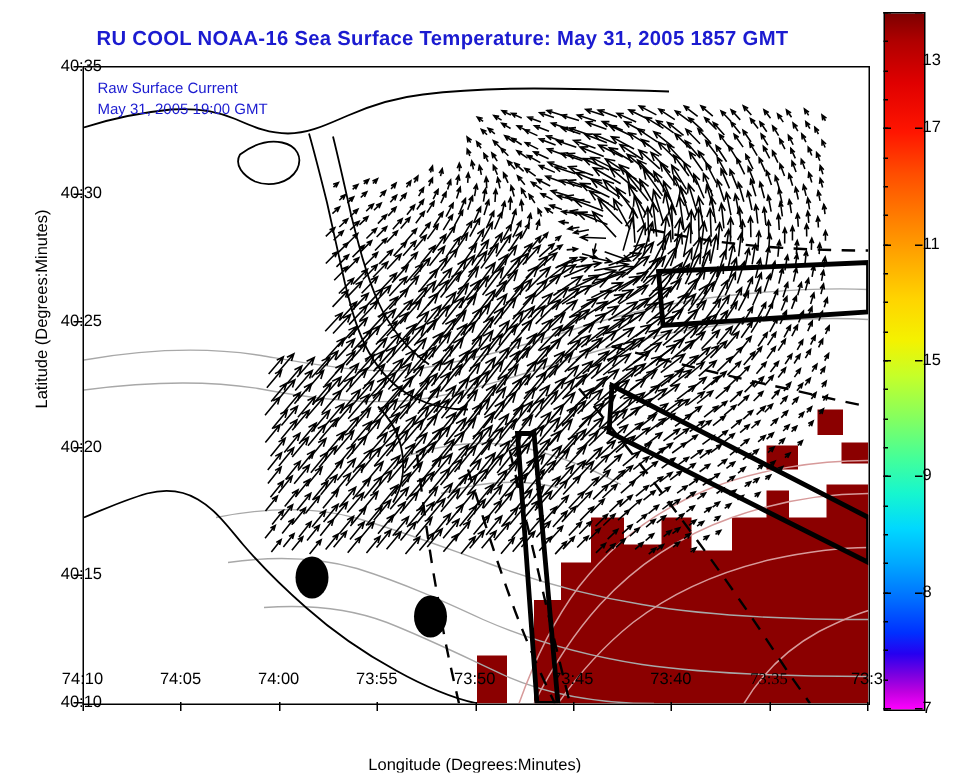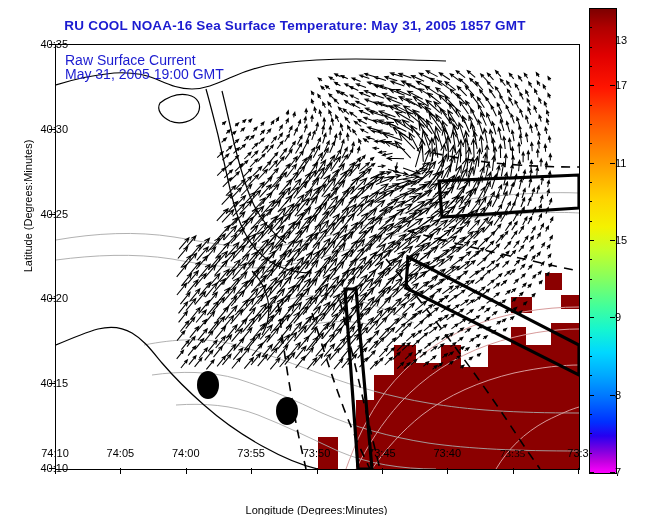--- a/index.html
+++ b/index.html
@@ -12,21 +12,21 @@
   .title{position:absolute;left:0;top:18px;width:590px;text-align:center;
          color:#1b1bd0;font-size:13.5px;font-weight:bold;letter-spacing:.2px;
          white-space:nowrap;}
 
   
   #plot{position:absolute;left:55px;top:44px;width:523px;height:424px;
         border:1.4px solid #000;background:#ffffff;overflow:hidden;}
   #plotsvg{position:absolute;left:0;top:0;width:523px;height:424px;}
 
   
-  .annot{position:absolute;left:9px;top:8px;color:#1b1bd0;font-size:14px;
+  .annot{position:absolute;left:9px;top:8px;color:#1b1bd0;font-size:10px;
          line-height:14px;white-space:nowrap;}
 
   
   .scalewrap{position:absolute;left:8px;top:381px;}
   .scalewrap .lab{font-size:10.5px;color:#000;white-space:nowrap;}
 
   
   .ytick{position:absolute;right:583px;font-size:11px;color:#000;
          text-align:right;white-space:nowrap;transform:translateY(-50%);}
   .xtick{position:absolute;top:447px;font-size:11px;color:#000;

